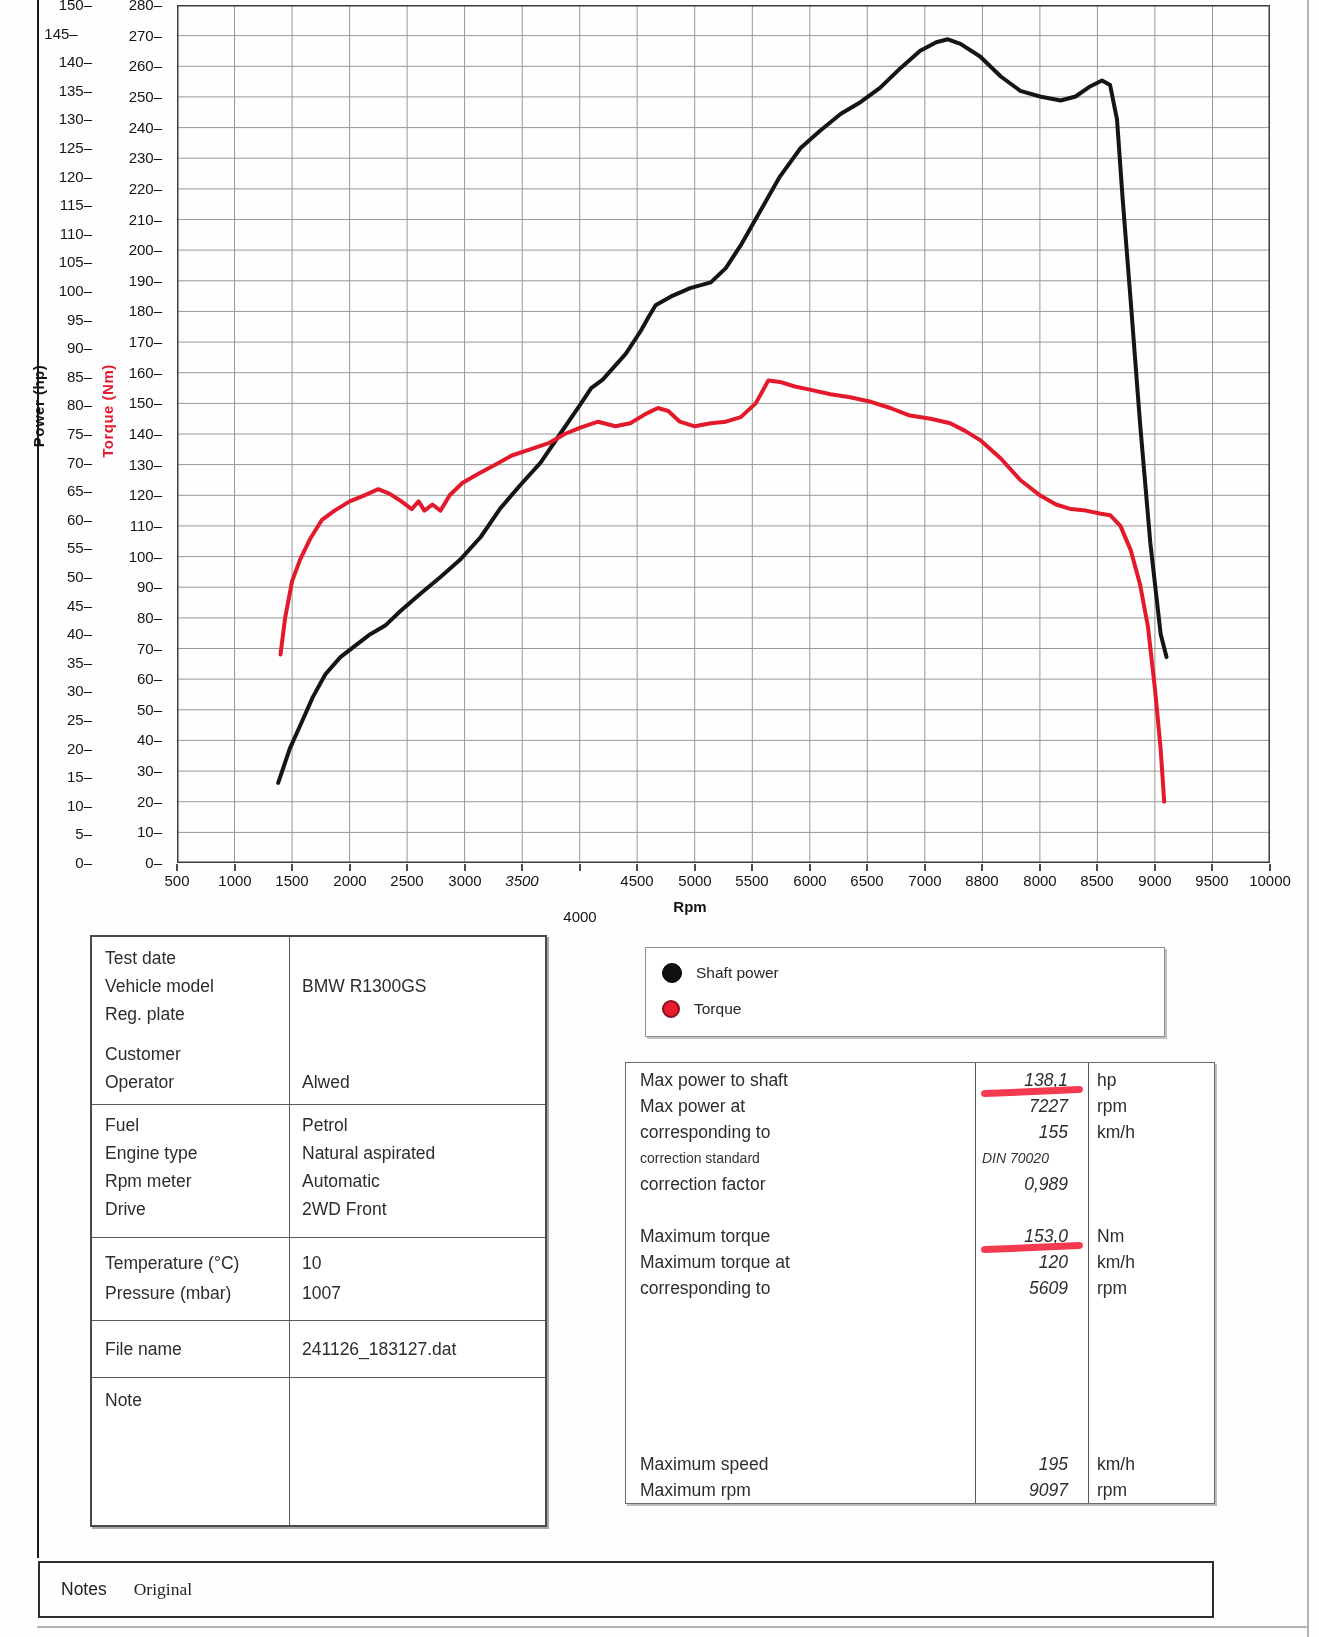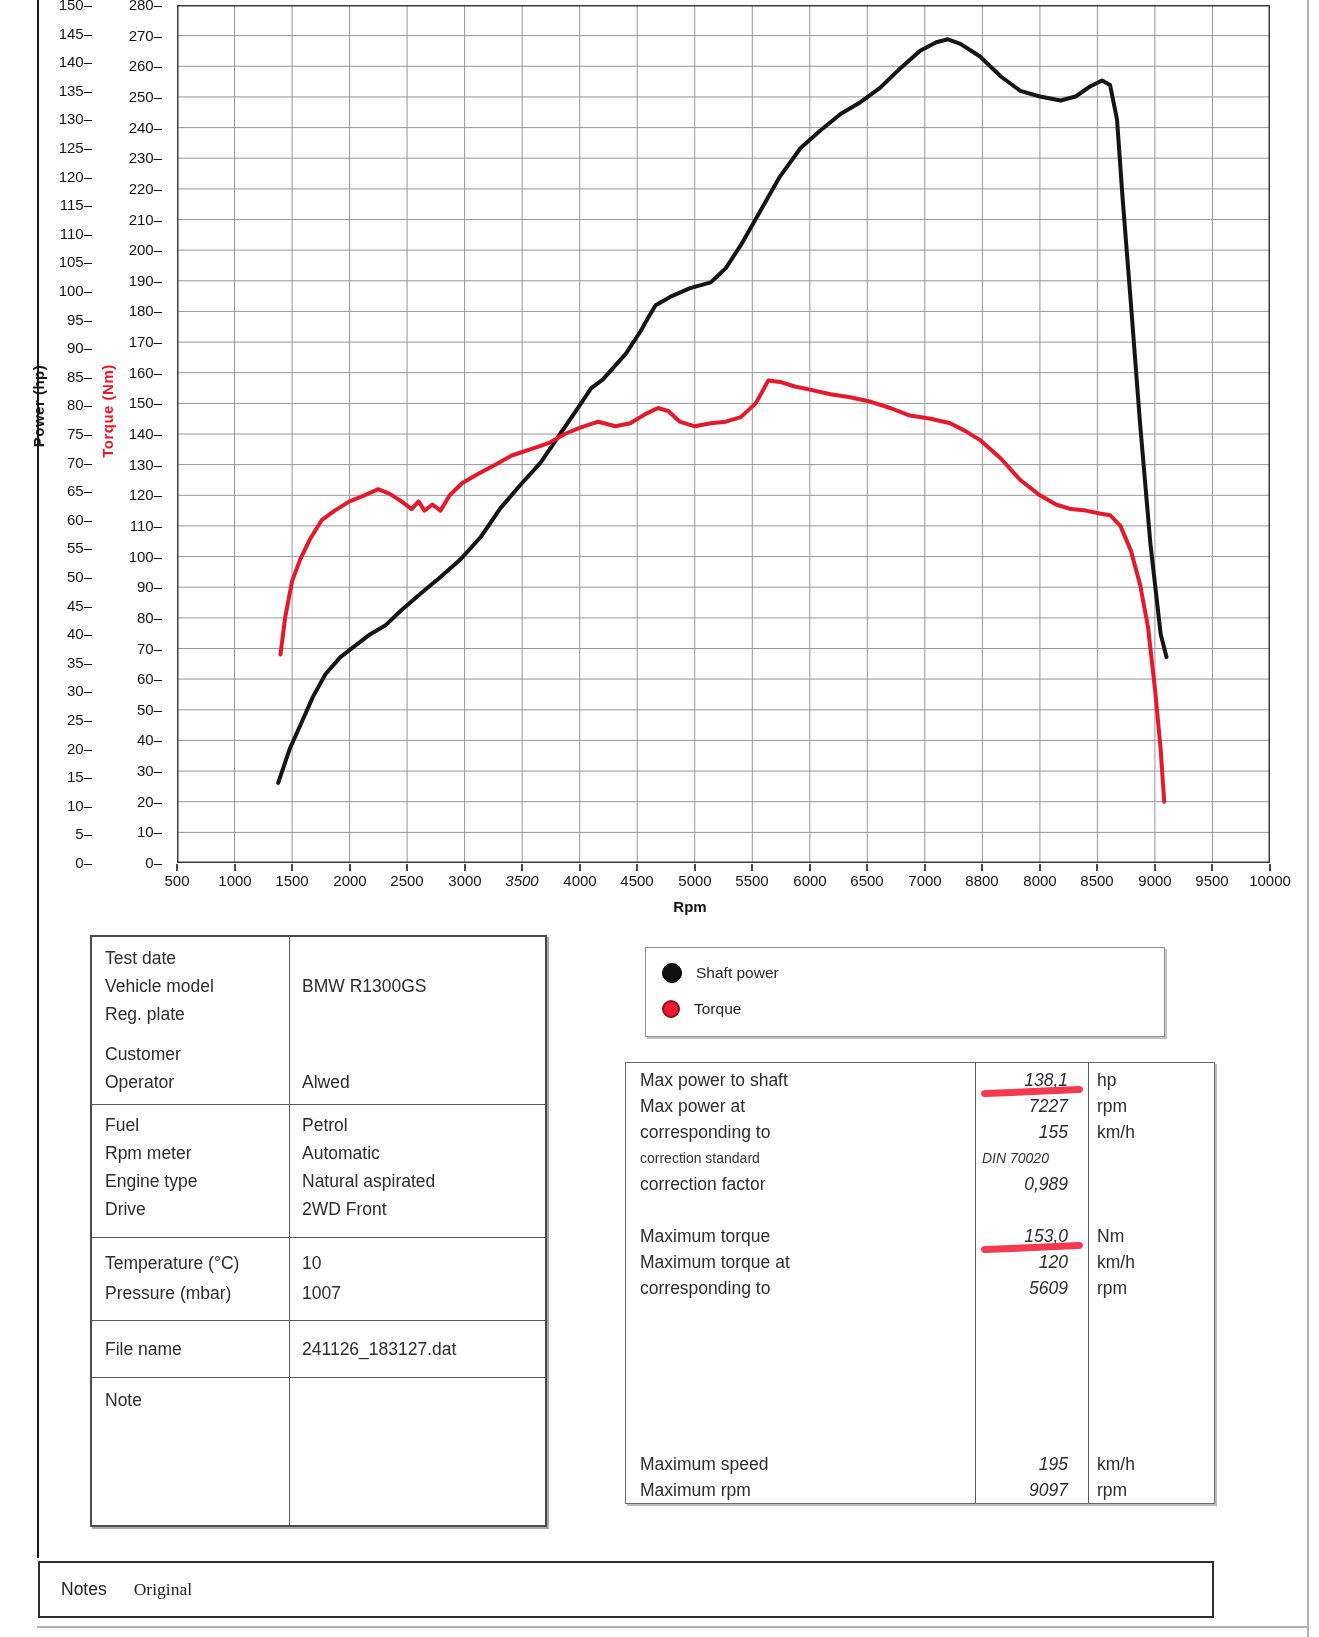--- a/index.html
+++ b/index.html
@@ -93,21 +93,21 @@
         <div class="ytick" style="left:30px;top:311px;">95–</div>
         <div class="ytick" style="left:30px;top:282px;">100–</div>
         <div class="ytick" style="left:30px;top:253px;">105–</div>
         <div class="ytick" style="left:30px;top:225px;">110–</div>
         <div class="ytick" style="left:30px;top:196px;">115–</div>
         <div class="ytick" style="left:30px;top:168px;">120–</div>
         <div class="ytick" style="left:30px;top:139px;">125–</div>
         <div class="ytick" style="left:30px;top:110px;">130–</div>
         <div class="ytick" style="left:30px;top:82px;">135–</div>
         <div class="ytick" style="left:30px;top:53px;">140–</div>
-        <div class="ytick" style="left:30px;top:25px;">145–</div>
+        <div class="ytick" style="left:30px;top:25px;text-align:center;">145–</div>
         <div class="ytick" style="left:30px;top:-4px;">150–</div>
       </div>
     <div id="torque-ticks">
         <div class="ytick" style="left:100px;top:854px;">0–</div>
         <div class="ytick" style="left:100px;top:823px;">10–</div>
         <div class="ytick" style="left:100px;top:793px;">20–</div>
         <div class="ytick" style="left:100px;top:762px;">30–</div>
         <div class="ytick" style="left:100px;top:731px;">40–</div>
         <div class="ytick" style="left:100px;top:701px;">50–</div>
         <div class="ytick" style="left:100px;top:670px;">60–</div>
@@ -151,21 +151,21 @@
         <div class="xtick" style="left:260px;top:872px;">1500</div>
         <div class="xtickmark" style="left:349px;top:864px;"></div>
         <div class="xtick" style="left:318px;top:872px;">2000</div>
         <div class="xtickmark" style="left:406px;top:864px;"></div>
         <div class="xtick" style="left:375px;top:872px;">2500</div>
         <div class="xtickmark" style="left:464px;top:864px;"></div>
         <div class="xtick" style="left:433px;top:872px;">3000</div>
         <div class="xtickmark" style="left:521px;top:864px;"></div>
         <div class="xtick" style="left:490px;top:872px;font-style:italic;">3500</div>
         <div class="xtickmark" style="left:579px;top:864px;"></div>
-        <div class="xtick" style="left:548px;top:872px;">4000</div>
+        <div class="xtick" style="left:548px;top:908px;">4000</div>
         <div class="xtickmark" style="left:636px;top:864px;"></div>
         <div class="xtick" style="left:605px;top:872px;">4500</div>
         <div class="xtickmark" style="left:694px;top:864px;"></div>
         <div class="xtick" style="left:663px;top:872px;">5000</div>
         <div class="xtickmark" style="left:751px;top:864px;"></div>
         <div class="xtick" style="left:720px;top:872px;">5500</div>
         <div class="xtickmark" style="left:809px;top:864px;"></div>
         <div class="xtick" style="left:778px;top:872px;">6000</div>
         <div class="xtickmark" style="left:866px;top:864px;"></div>
         <div class="xtick" style="left:835px;top:872px;">6500</div>
@@ -219,26 +219,26 @@
       <div class="irow">
         <span class="ilabel">Operator</span>
         <span class="ivalue">Alwed</span>
       </div>
       <div class="idiv gap8"></div>
       <div class="irow gap6">
         <span class="ilabel">Fuel</span>
         <span class="ivalue">Petrol</span>
       </div>
       <div class="irow">
+        <span class="ilabel">Engine type</span>
+        <span class="ivalue">Natural aspirated</span>
+      </div>
+      <div class="irow">
         <span class="ilabel">Rpm meter</span>
         <span class="ivalue">Automatic</span>
-      </div>
-      <div class="irow">
-        <span class="ilabel">Engine type</span>
-        <span class="ivalue">Natural aspirated</span>
       </div>
       <div class="irow">
         <span class="ilabel">Drive</span>
         <span class="ivalue">2WD Front</span>
       </div>
       <div class="idiv gap14"></div>
       <div class="irow gap10 h30">
         <span class="ilabel">Temperature (°C)</span>
         <span class="ivalue">10</span>
       </div>

